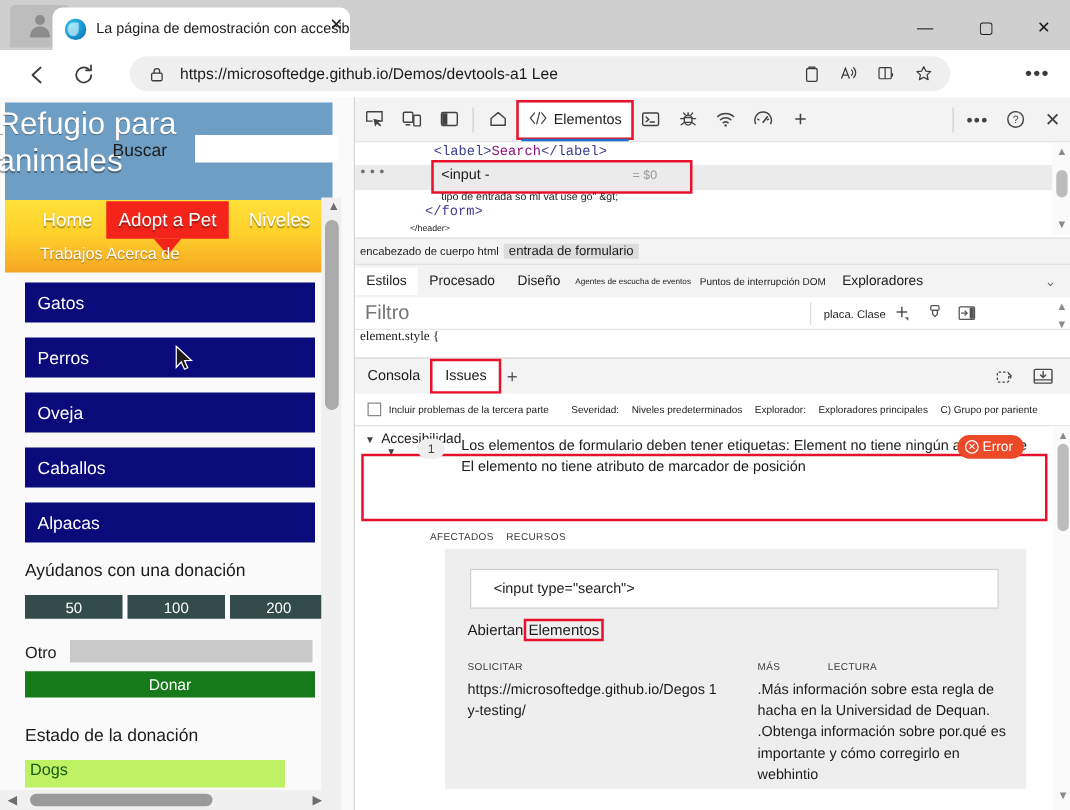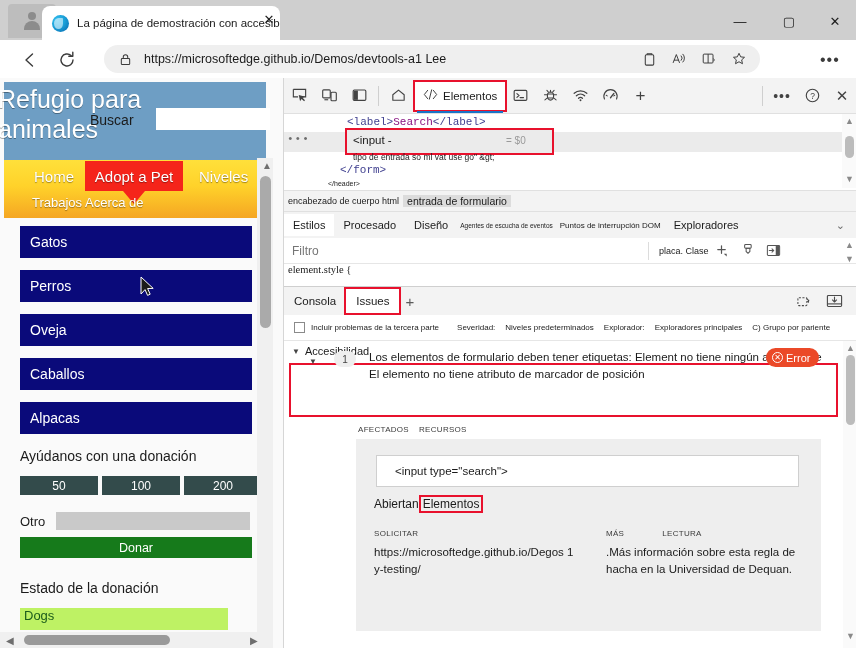--- a/index.html
+++ b/index.html
@@ -276,21 +276,21 @@
   .st-tab.small { font-size:8px; padding:0 4px; }
   .st-chevron { margin-left:auto; margin-right:12px; font-size:11px; color:#6e6e6e; }
 
   .filter-row {
     position:absolute; left:0; top:160px; width:573px; height:26px;
     background:#ffffff; border-bottom:1px solid #e6e6e6;
     display:flex; align-items:center;
   }
   .filter-input {
     margin-left:6px; width:358px; height:20px; border:0; outline:0;
-    font-size:12px; color:#1b1b1b; background:transparent;
+    font-size:16px; color:#1b1b1b; background:transparent;
   }
   .filter-divider { width:1px; height:18px; background:#dcdcdc; }
   .placa-clase { margin-left:10px; font-size:9px; color:#1b1b1b; }
   .filter-ico { width:26px; height:20px; display:flex; align-items:center; justify-content:center; color:#555;}
   .st-scroll-up { position:absolute; right:2px; top:162px; font-size:9px; color:#8a8a8a;}
   .st-scroll-dn { position:absolute; right:2px; top:176px; font-size:9px; color:#8a8a8a;}
   .element-style {
     position:absolute; left:4px; top:186px; font-family:Liberation Serif, serif;
     font-size:10.5px; color:#1b1b1b;
   }
@@ -347,21 +347,21 @@
   .error-badge {
     position:absolute; left:482px; top:7px; height:19px; padding:0 9px 0 6px;
     border-radius:10px; background:#eb4928; color:#ffffff; font-size:11px;
     display:flex; align-items:center; gap:3px;
   }
   .err-circle {
     width:11px; height:11px; border-radius:50%; border:1.2px solid #fff;
     display:flex; align-items:center; justify-content:center; font-size:8px;
   }
   .subtabs {
-    position:absolute; left:74px; top:84px; display:flex; gap:10px;
+    position:absolute; left:60px; top:84px; display:flex; gap:10px;
     font-size:8px; color:#3b3b3b; letter-spacing:.3px;
   }
   .detail-card {
     position:absolute; left:72px; top:98px; width:465px; height:192px;
     background:#eeeeee;
   }
   .code-box {
     position:absolute; left:20px; top:16px; width:423px; height:32px;
     background:#ffffff; border:1px solid #cfcfcf;
     display:flex; align-items:center; padding-left:18px;
@@ -717,20 +717,21 @@
           <div class="col-left">
             <div class="col-cap">SOLICITAR</div>
             <div class="col-text">https://microsoftedge.github.io/Degos 1 y-testing/</div>
           </div>
           <div class="col-right">
             <div class="col-caps-row">
               <span class="col-cap">MÁS</span>
               <span class="col-cap">LECTURA</span>
             </div>
             <div class="col-text">.Más información sobre esta regla de hacha en la Universidad de Dequan.</div>
+            <div class="col-text">.Obtenga información sobre por.qué es importante y cómo corregirlo en webhintio</div>
           </div>
         </div>
       </div>
 
       <div class="drawer-vscroll"></div>
       <div class="dr-up">▲</div>
       <div class="drawer-vthumb"></div>
       <div class="dr-dn">▼</div>
     </div>
 

